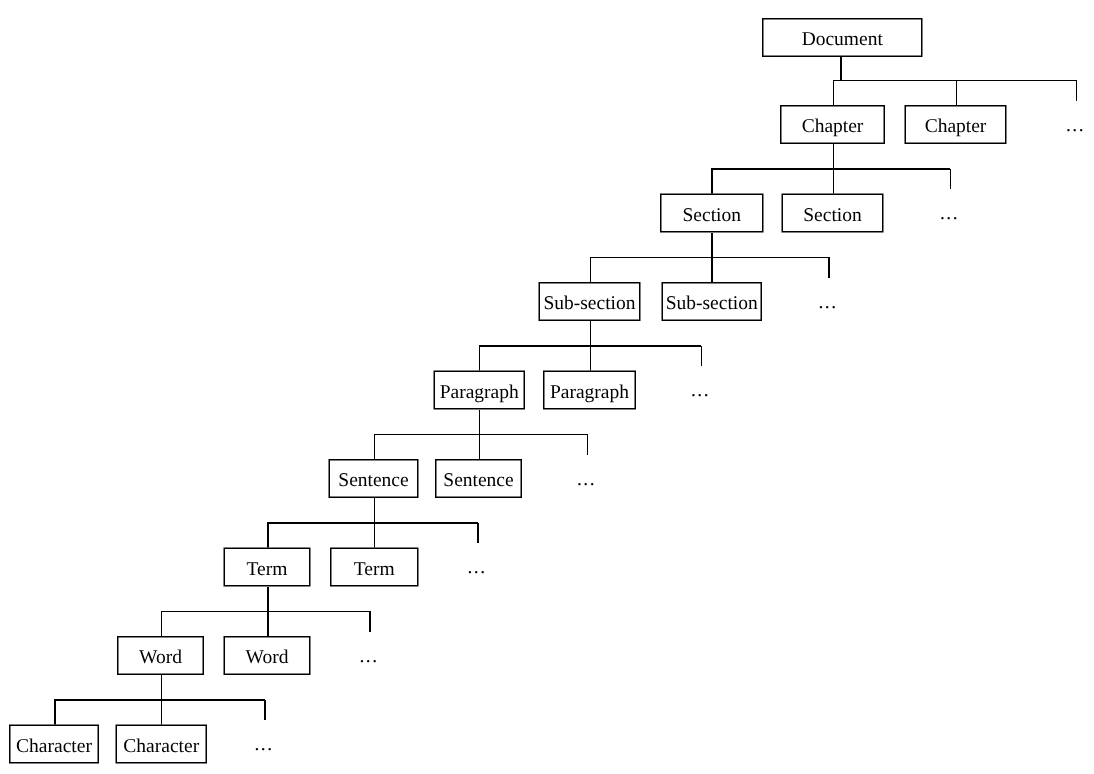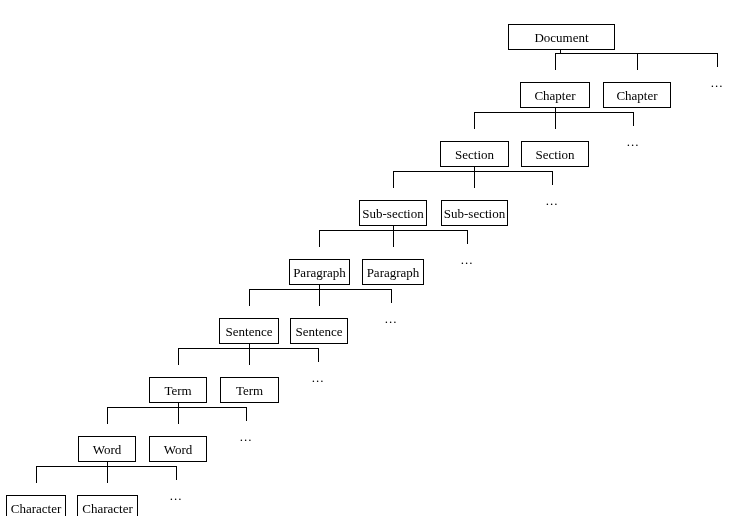--- a/index.html
+++ b/index.html
@@ -28,21 +28,20 @@
     box-sizing: border-box;
     height: 26px;
     border: 1px solid #000000;
     background: #ffffff;
     display: flex;
     align-items: center;
     justify-content: center;
     font-size: 13px;
     line-height: 1;
     white-space: nowrap;
-    margin-top: 12px;
   }
   .more {
     position: absolute;
     width: 24px;
     height: 20px;
     display: flex;
     align-items: center;
     justify-content: center;
     font-size: 13px;
     letter-spacing: 1px;

